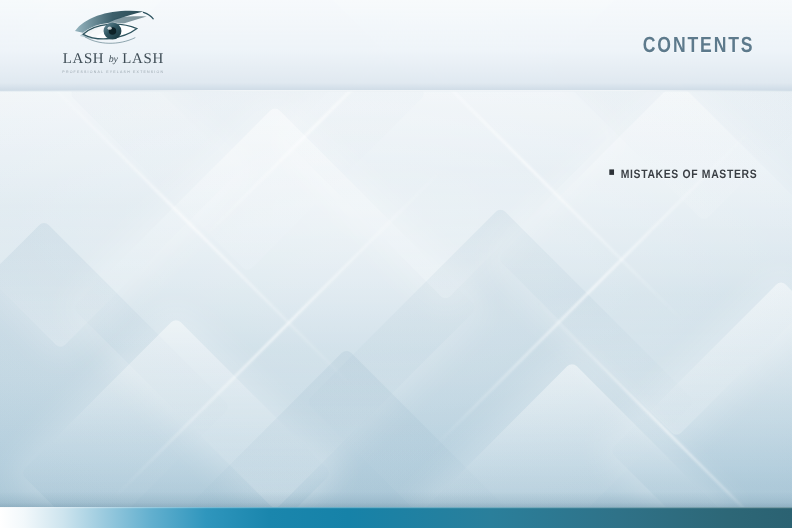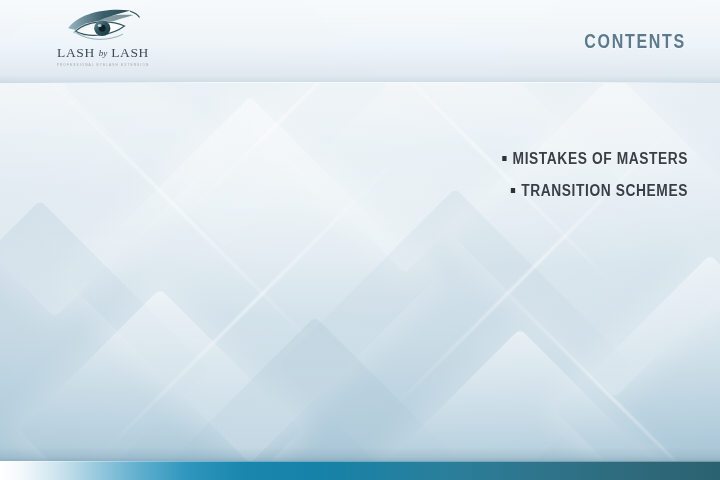--- a/index.html
+++ b/index.html
@@ -161,21 +161,21 @@
     list-style:none;
     text-align:right;
   }
   .contents-item {
     display:block;
     height:32px;
     line-height:32px;
     white-space:nowrap;
     font-family:"Liberation Sans", sans-serif;
     font-weight:700;
-    font-size:16px;
+    font-size:11px;
     letter-spacing:0.7px;
     color:#3a3f45;
     text-shadow:0 1px 0 rgba(255,255,255,0.45);
   }
   .contents-item .inner {
     display:inline-block;
     transform:scaleX(0.86);
     transform-origin:right center;
   }
   .bullet {
@@ -290,23 +290,18 @@
   </div>
 
   <div class="title">CONTENTS</div>
 
   <ul class="contents-list">
     <li class="contents-item">
       <span class="inner">
         <span class="bullet"></span><span>MISTAKES OF MASTERS</span>
       </span>
     </li>
-    <li class="contents-item">
-      <span class="inner">
-        <span class="bullet"></span><span>TRANSITION SCHEMES</span>
-      </span>
-    </li>
   </ul>
 
   <div class="band-shadow"></div>
   <div class="bottom-band"></div>
 
 </div>
 
 </body></html>

